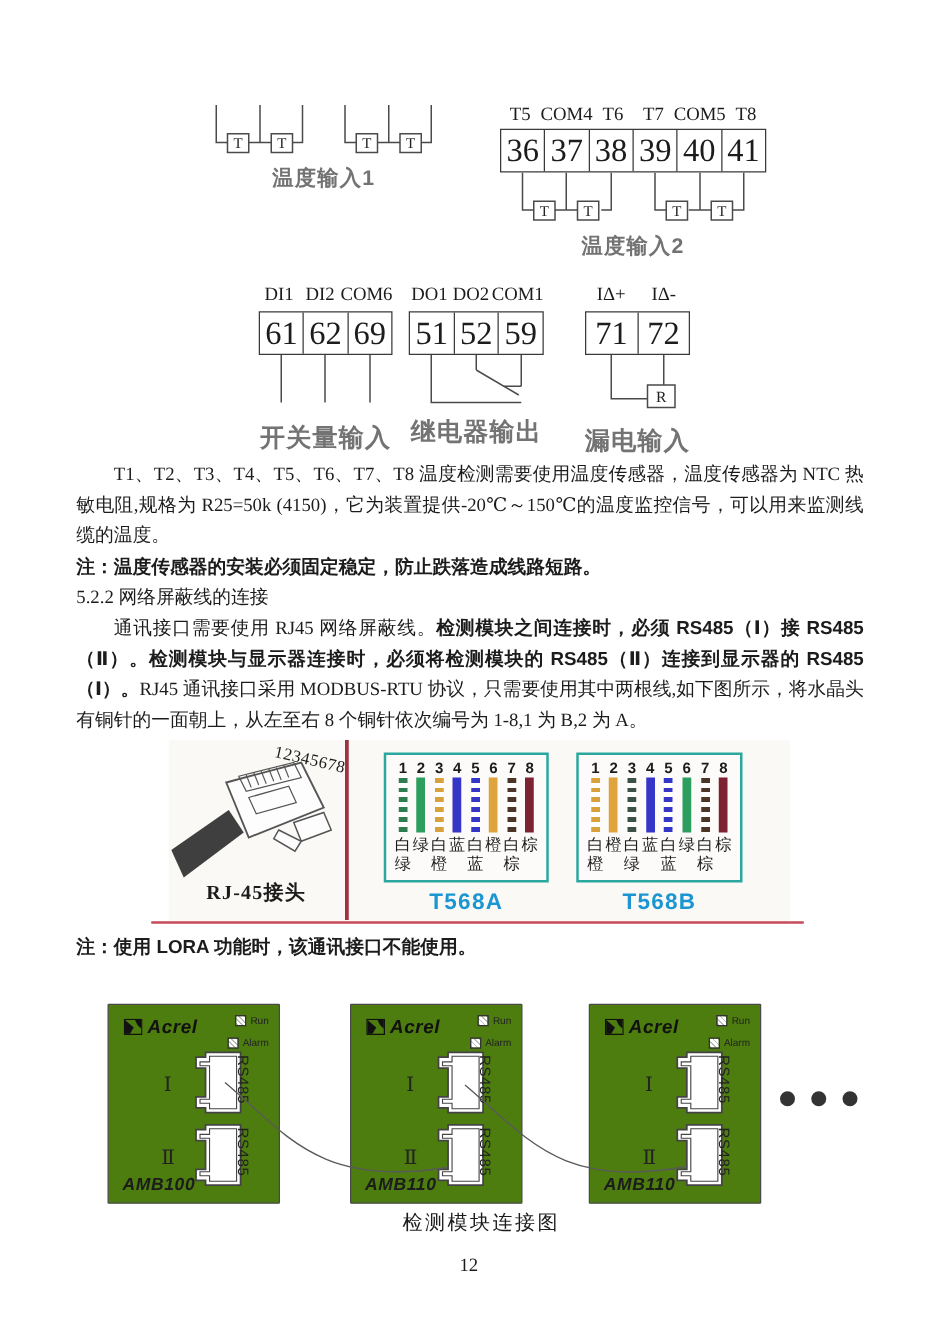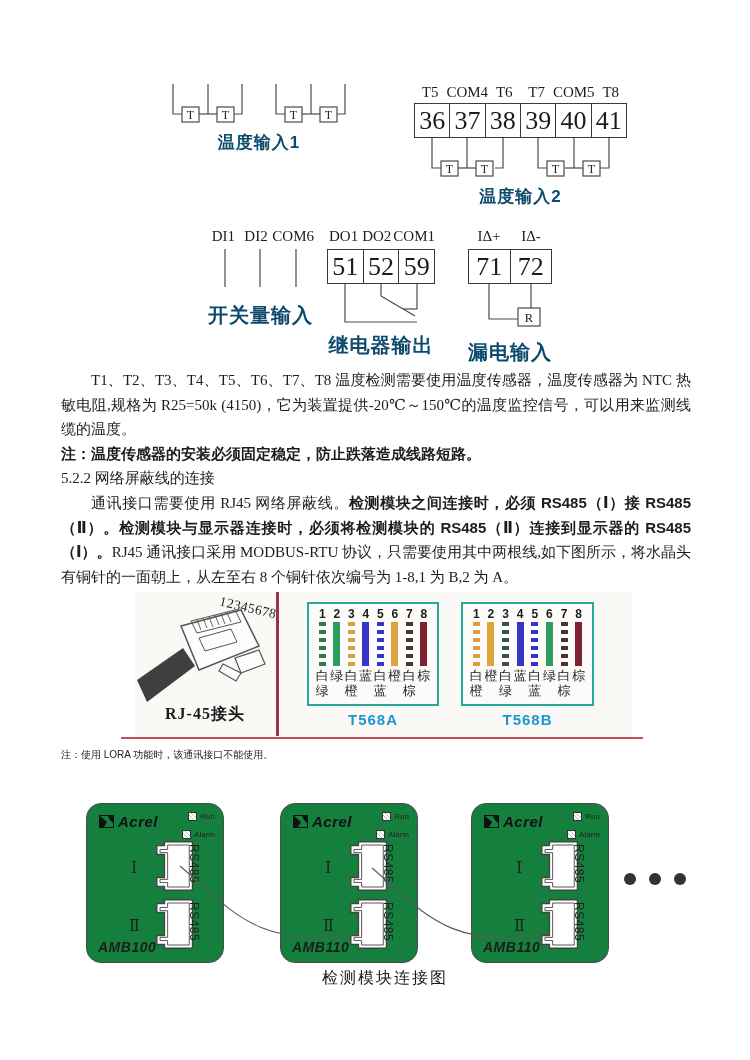--- a/index.html
+++ b/index.html
@@ -11,50 +11,50 @@
   
   .tgroup { position:absolute; }
   .lab-row { display:flex; height:19px; font-size:15px; }
   .lab-cell { flex:1; text-align:center; white-space:nowrap; }
   .term-row { display:flex; height:35px; border:1.5px solid #3a3a3a; background:#fff; }
   .term-cell { flex:1; display:flex; align-items:center; justify-content:center;
     font-size:26px; border-right:1px solid #3a3a3a; }
   .term-cell:last-child { border-right:none; }
   .wires { display:block; }
   .diag-cap { margin-top:3px; text-align:center; font-family:"Liberation Sans","DejaVu Sans",sans-serif;
-    font-weight:bold; font-size:17px; letter-spacing:1px; color:#0c4a6e; }
+    font-weight:bold; font-size:17px; letter-spacing:1px; color:#737373; }
   .mid-cap { font-size:20px; }
   
   .doc { position:absolute; left:61px; top:368px; width:630px; font-size:15px; line-height:24.6px; text-align:justify; }
   .doc p { margin:0; }
   .indent { text-indent:2em; }
   .hei { font-family:"Liberation Sans","DejaVu Sans",sans-serif; font-weight:bold; }
   .note { position:absolute; left:61px; font-family:"Liberation Sans","DejaVu Sans",sans-serif;
-    font-weight:normal; font-size:10px; }
+    font-weight:bold; font-size:15px; }
   
   #figure { position:absolute; left:135px; top:592px; width:497px; height:147px; background:#faf9f6; }
   .red-v { position:absolute; left:141px; top:0; width:2.5px; height:144px; background:#9c3343; }
   .red-h { position:absolute; left:-14px; bottom:0; width:522px; height:2.5px; background:#c84b59; }
   .rj-label { position:absolute; left:84px; top:8px; font-size:13.5px; transform:rotate(13deg); letter-spacing:.5px; }
   .rj-cap { position:absolute; left:30px; top:112px; font-size:16px; font-weight:600; letter-spacing:1px; }
   .wirebox { position:absolute; top:10px; height:104px; border:2px solid #2ba89e;
     display:flex; justify-content:space-between; padding:3px 6px 2px 6px; background:#fcfbf9; }
   #boxA { left:172px; width:132px; }
   #boxB { left:326px; width:133px; }
   .wb-cap { position:absolute; top:119px; text-align:center;
-    font-family:"Liberation Sans","DejaVu Sans",sans-serif; font-weight:bold; font-size:15px;
+    font-family:"Liberation Sans","DejaVu Sans",sans-serif; font-weight:bold; font-size:18px;
     color:#1b96d2; letter-spacing:1px; }
   #capA { left:172px; width:132px; } #capB { left:326px; width:133px; }
   .wire-col { width:15px; display:flex; flex-direction:column; align-items:center; }
   .wire-num { font-family:"Liberation Sans","DejaVu Sans",sans-serif; font-weight:bold; font-size:12px; height:14px; }
   .wire-bar { width:7px; height:44px; margin:1px 0 2px 0; }
   .wire-ch { font-size:13px; line-height:15px; height:15px; }
   
   .module { position:absolute; top:803px; width:138px; height:160px; border:1.5px solid #4a4a4a;
-    border-radius:15px; background:#15803d; }
+    border-radius:1px; background:#4d7c0f; }
   .logo { position:absolute; left:12px; top:9px; display:flex; align-items:center; gap:4px; }
   .brand { font-family:"Liberation Sans","DejaVu Sans",sans-serif; font-weight:bold; font-style:italic;
     font-size:15px; letter-spacing:.5px; color:#111; }
   .ind { position:absolute; right:8px; display:flex; align-items:flex-start; gap:3px; }
   .ind-sq { width:9px; height:9px; border:1.2px solid #333;
     background:repeating-linear-gradient(45deg,#bbb 0 1px,#fff 1px 3px); }
   .ind-lab { font-family:"Liberation Sans","DejaVu Sans",sans-serif; font-size:8px; color:#222; }
   .jack { position:absolute; left:66px; width:42px; height:52px; }
   .numeral { position:absolute; font-size:16px; color:#222; }
   .rs485 { position:absolute; left:114px; width:52px; font-family:"Liberation Sans","DejaVu Sans",sans-serif;
@@ -89,21 +89,21 @@
       <g font-size="12" fill="#222" text-anchor="middle" font-family="Liberation Serif,serif">
         <text x="34.5" y="34.5">T</text>
         <text x="69.5" y="34.5">T</text>
         <text x="137.5" y="34.5">T</text>
         <text x="172.5" y="34.5">T</text>
       </g>
     </svg>
     <div class="diag-cap">温度输入1</div>
   </div>
 
-  <div class="tgroup" style="left:400px;top:84px;width:213px;margin-left:14px;">
+  <div class="tgroup" style="left:400px;top:84px;width:213px;">
     <div class="lab-row">
         <span class="lab-cell">T5</span>
         <span class="lab-cell">COM4</span>
         <span class="lab-cell">T6</span>
         <span class="lab-cell">T7</span>
         <span class="lab-cell">COM5</span>
         <span class="lab-cell">T8</span>
       </div>
     <div class="term-row">
         <span class="term-cell">36</span>
@@ -137,20 +137,25 @@
     </svg>
     <div class="diag-cap">温度输入2</div>
   </div>
 
   <div class="tgroup" style="left:191px;top:228px;width:107px;margin-left:16px;">
     <div class="lab-row" style="height:21px;">
         <span class="lab-cell">DI1</span>
         <span class="lab-cell">DI2</span>
         <span class="lab-cell">COM6</span>
       </div>
+    <div class="term-row">
+        <span class="term-cell">61</span>
+        <span class="term-cell">62</span>
+        <span class="term-cell">69</span>
+      </div>
     <svg class="wires" width="107" height="50">
       <g stroke="#4a4a4a" stroke-width="1.2">
           <path d="M18,0 V38"></path>
           <path d="M53,0 V38"></path>
           <path d="M89,0 V38"></path>
         </g>
     </svg>
     <div class="diag-cap mid-cap">开关量输入</div>
   </div>
 
@@ -429,13 +434,14 @@
     <path d="M120,66 C170,108 195,150 298,134" stroke="#5a5a5a" stroke-width="1.1" fill="none"></path>
     <path d="M312,68 C362,110 388,152 490,133" stroke="#5a5a5a" stroke-width="1.1" fill="none"></path>
     <g fill="#333">
       <circle cx="570" cy="79" r="6"></circle>
         <circle cx="595" cy="79" r="6"></circle>
         <circle cx="620" cy="79" r="6"></circle>
     </g>
   </svg>
 
   <div id="mod-cap">检测模块连接图</div>
+  <div id="pageno">12</div>
 </div>
 
 </body></html>

